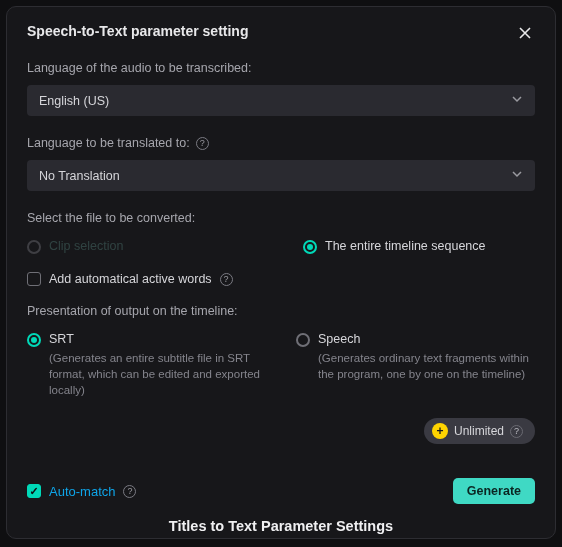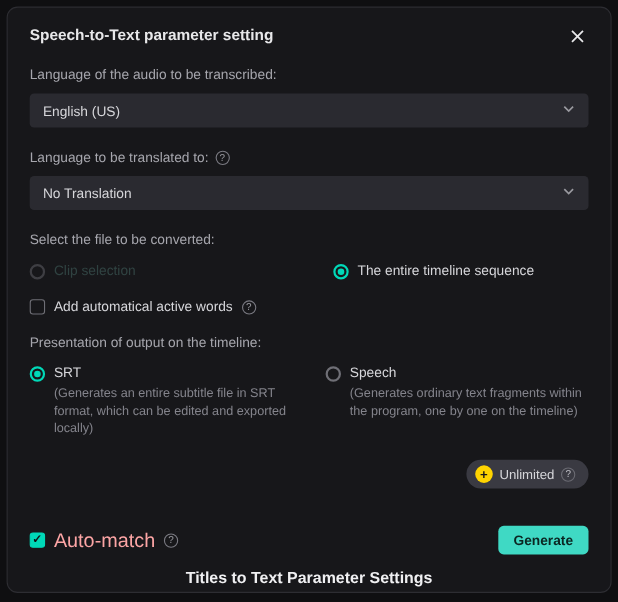--- a/index.html
+++ b/index.html
@@ -299,20 +299,20 @@
     <div class="pill">
       <span class="pill-plus">+</span>
       <span>Unlimited</span>
       <span class="help-icon" style="border-color:#6a6a72;color:#bdbdc4;">?</span>
     </div>
   </div>
 
   <div class="footer">
     <div class="checkbox-row" style="margin-bottom:0;">
       <div class="checkbox checked"></div>
-      <span style="font-size:18px;color:#fca5a5;">Auto-match</span>
+      <span style="font-size:13px;color:#0ea5e9;">Auto-match</span>
       <span class="help-icon">?</span>
     </div>
     <button class="generate-btn">Generate</button>
   </div>
 
   <div class="caption">Titles to Text Parameter Settings</div>
 </div>
 
 </body></html>

